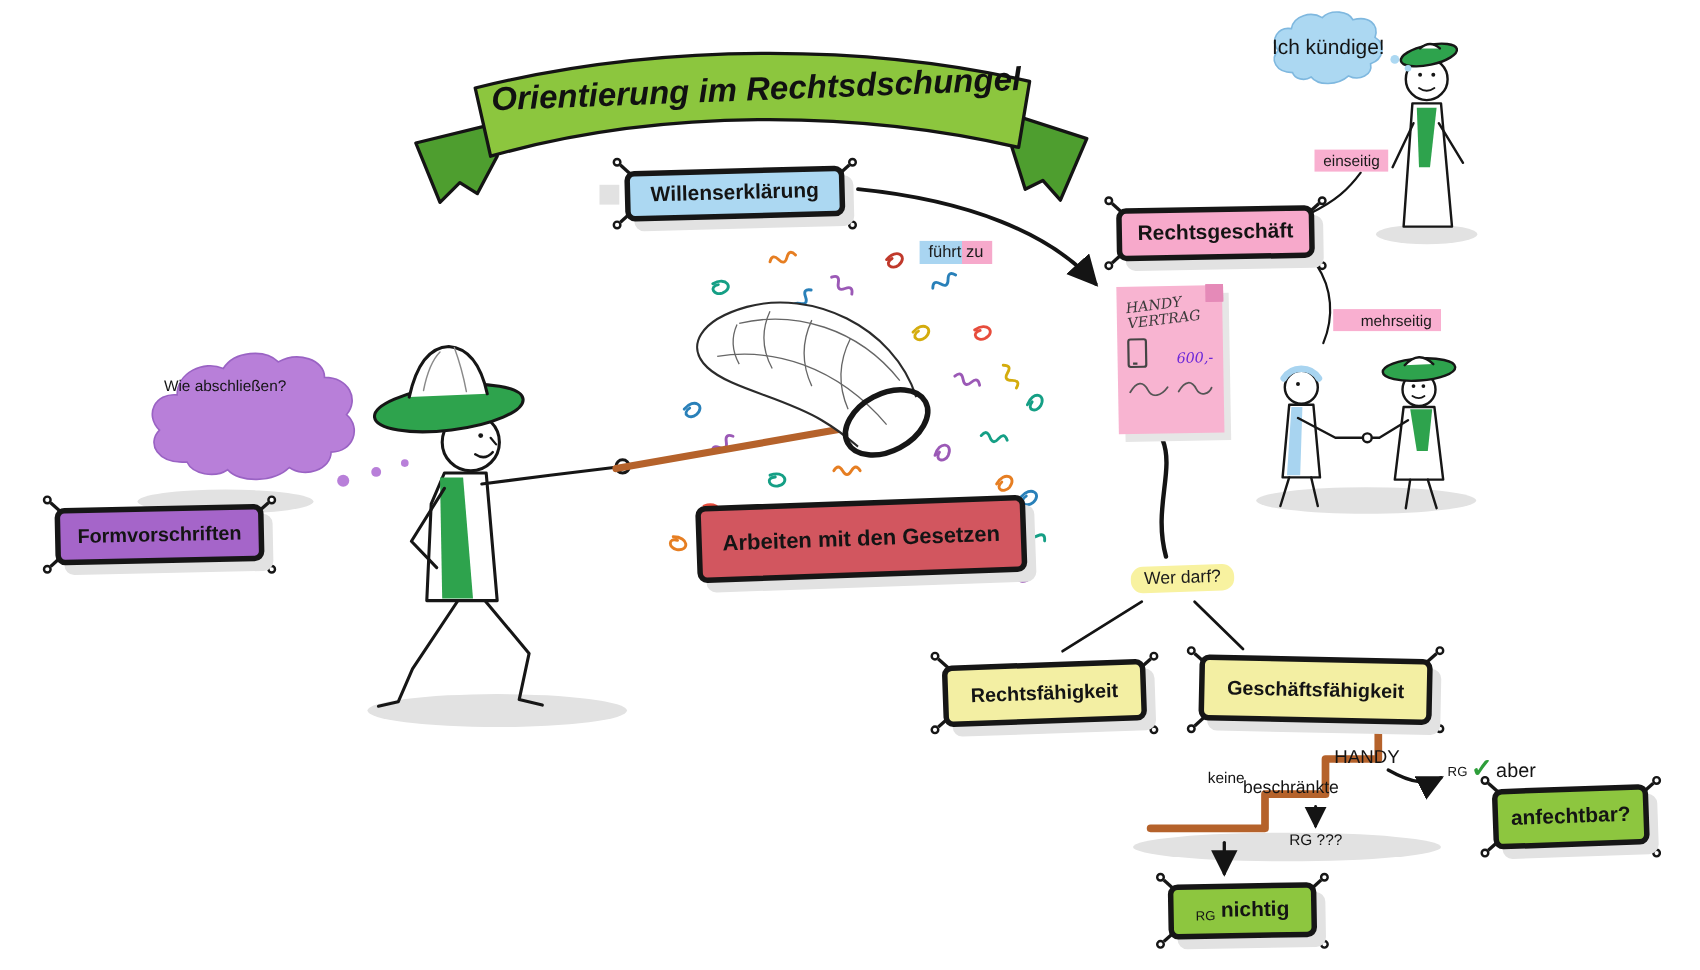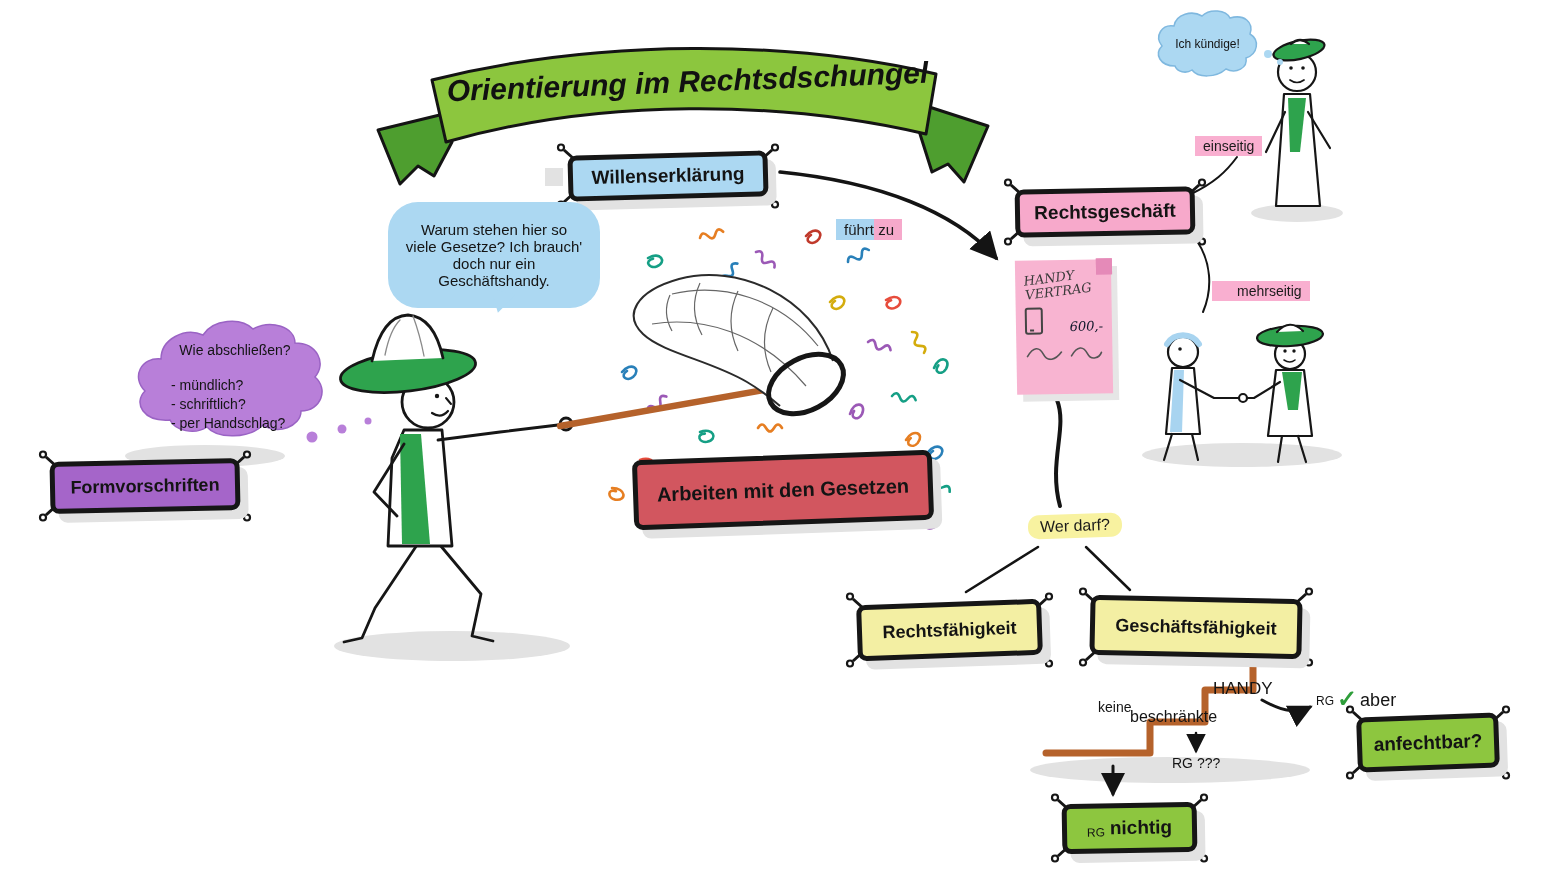--- a/index.html
+++ b/index.html
@@ -47,37 +47,37 @@
                 border-radius:30px;display:flex;align-items:center;justify-content:center;text-align:center;
                 font-size:15px;padding:10px 16px;box-sizing:border-box;}
   #bubble-warum::after{content:"";position:absolute;left:98px;bottom:-18px;width:0;height:0;
                 border:13px solid transparent;border-top:22px solid #ACD8F2;transform:rotate(14deg);}
 
   
   .cloud{position:absolute;}
   .cloud svg{position:absolute;left:0;top:0;}
   #cloud-wie{left:125px;top:315px;width:210px;height:130px;}
   #cloud-wie .cloud-text{position:absolute;left:24px;top:26px;right:14px;font-size:14px;line-height:1.35;}
-  #cloud-wie .cloud-title{text-align:center;margin-bottom:16px;}
+  #cloud-wie .cloud-title{text-align:left;margin-bottom:6px;}
   #cloud-wie ul{margin:0 0 0 22px;padding:0;list-style:none;}
   #cloud-wie li::before{content:"-  ";}
   #cloud-kuendige{left:1150px;top:8px;width:115px;height:72px;}
-  #cloud-kuendige .cloud-text{position:absolute;inset:0;display:flex;align-items:center;justify-content:center;font-size:12px;}
+  #cloud-kuendige .cloud-text{position:absolute;inset:0;display:flex;align-items:center;justify-content:center;font-size:19px;}
 
   
   #doc{position:absolute;left:1016px;top:260px;width:96px;height:134px;background:#F8B4D1;
        transform:rotate(-1deg);padding:10px 9px 8px;box-sizing:border-box;box-shadow:6px 7px 0 #E6E6E6;}
   #doc::before{content:"";position:absolute;top:-1px;right:-1px;border-width:0 0 16px 16px;border-style:solid;
        border-color:#fff #fff #E58AB8 #E58AB8;}
   .doc-title{font-family:"DejaVu Serif",serif;font-style:italic;font-size:13px;color:#3a3a3a;
        line-height:1.1;transform:rotate(-6deg);}
   .doc-row{display:flex;align-items:flex-end;justify-content:space-between;margin-top:8px;}
   .phone-icon{width:14px;height:23px;border:2px solid #444;border-radius:3px;position:relative;}
   .phone-icon::after{content:"";position:absolute;left:3px;bottom:1px;width:4px;height:2px;background:#444;}
-  .doc-price{font-family:"DejaVu Serif",serif;font-style:italic;font-size:13px;color:#0f172a;}
+  .doc-price{font-family:"DejaVu Serif",serif;font-style:italic;font-size:13px;color:#6d28d9;}
   .doc-sign{margin-top:10px;}
 </style>
 </head>
 <body>
 
 <div class="canvas">
 
   <svg class="draw" width="1545" height="882" viewBox="0 0 1545 882">
     <defs>
       <marker id="ah" markerWidth="10" markerHeight="10" refX="7" refY="4" orient="auto">
@@ -299,35 +299,27 @@
   <div class="plain" id="l-beschraenkte">beschränkte</div>
   <div class="plain" id="l-keine">keine</div>
   <div class="plain" id="l-rgfragen">RG ???</div>
 
   <div class="plain" id="l-rgcheck">
     <span class="rg">RG</span>
     <span class="check">✓</span>
     <span class="aber">aber</span>
   </div>
 
-  <div id="bubble-warum">
-    <span>Warum stehen hier so viele Gesetze? Ich brauch' doch nur ein Geschäftshandy.</span>
-  </div>
 
   <div class="cloud" id="cloud-wie">
     <svg width="210" height="130" viewBox="0 0 210 130">
       <path d="M45,105 C18,107 8,88 20,76 C6,62 16,42 36,44 C36,24 60,12 78,20 C88,4 116,2 128,14 C146,4 170,12 170,28 C192,28 202,48 190,62 C204,74 196,96 176,96 C176,112 152,120 138,110 C124,124 92,124 82,112 C70,120 50,116 45,105 Z" fill="#B87FD9" stroke="#9A63C4" stroke-width="1.5"></path>
     </svg>
     <div class="cloud-text">
       <div class="cloud-title">Wie abschließen?</div>
-      <ul>
-        <li>mündlich?</li>
-        <li>schriftlich?</li>
-        <li>per Handschlag?</li>
-      </ul>
     </div>
   </div>
 
   <div class="cloud" id="cloud-kuendige">
     <svg width="115" height="72" viewBox="0 0 115 72">
       <path d="M25,58 C10,58 4,46 12,38 C4,28 12,16 24,18 C26,6 42,2 52,8 C60,0 76,2 80,10 C94,6 104,14 100,26 C110,32 108,46 96,50 C98,60 86,66 76,61 C66,70 48,70 42,62 C36,66 27,64 25,58 Z" fill="#ACD8F2" stroke="#7FB8DF" stroke-width="1.5"></path>
     </svg>
     <div class="cloud-text">Ich kündige!</div>
   </div>
 

